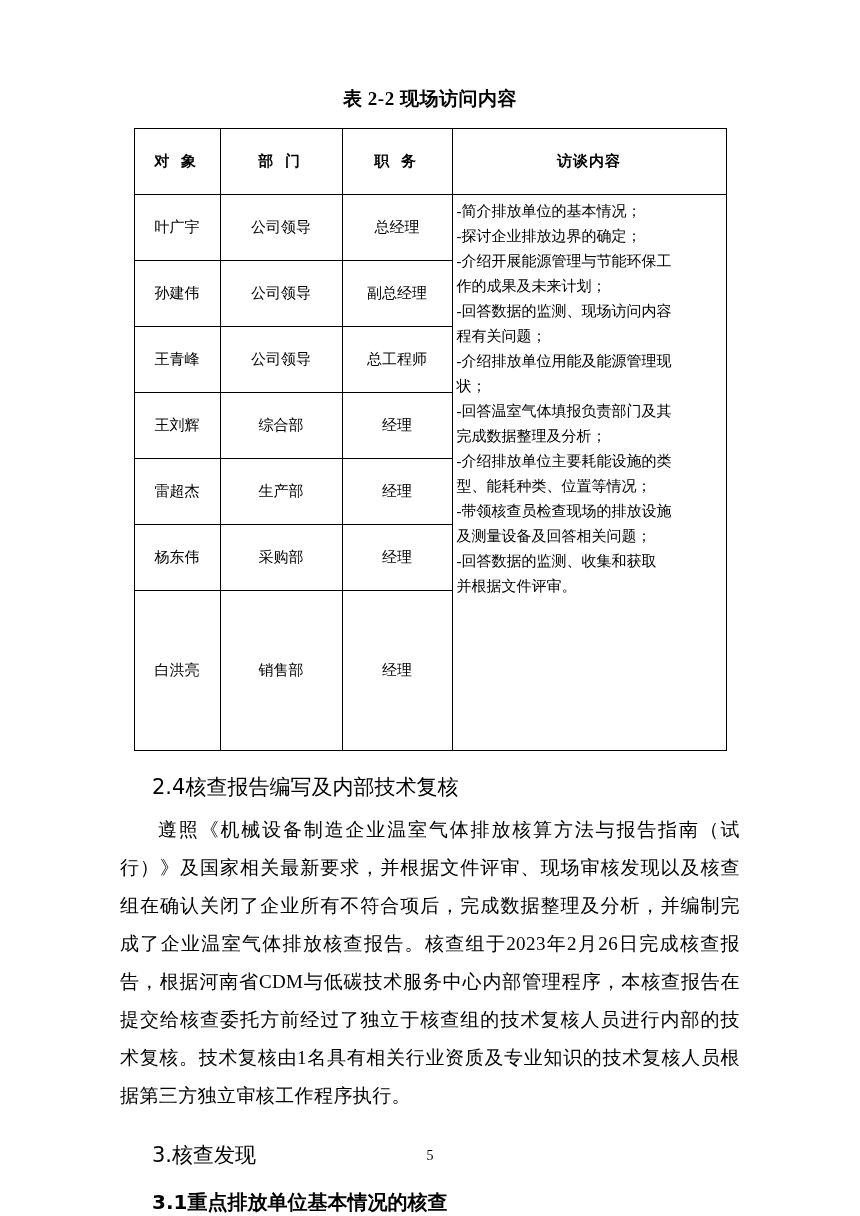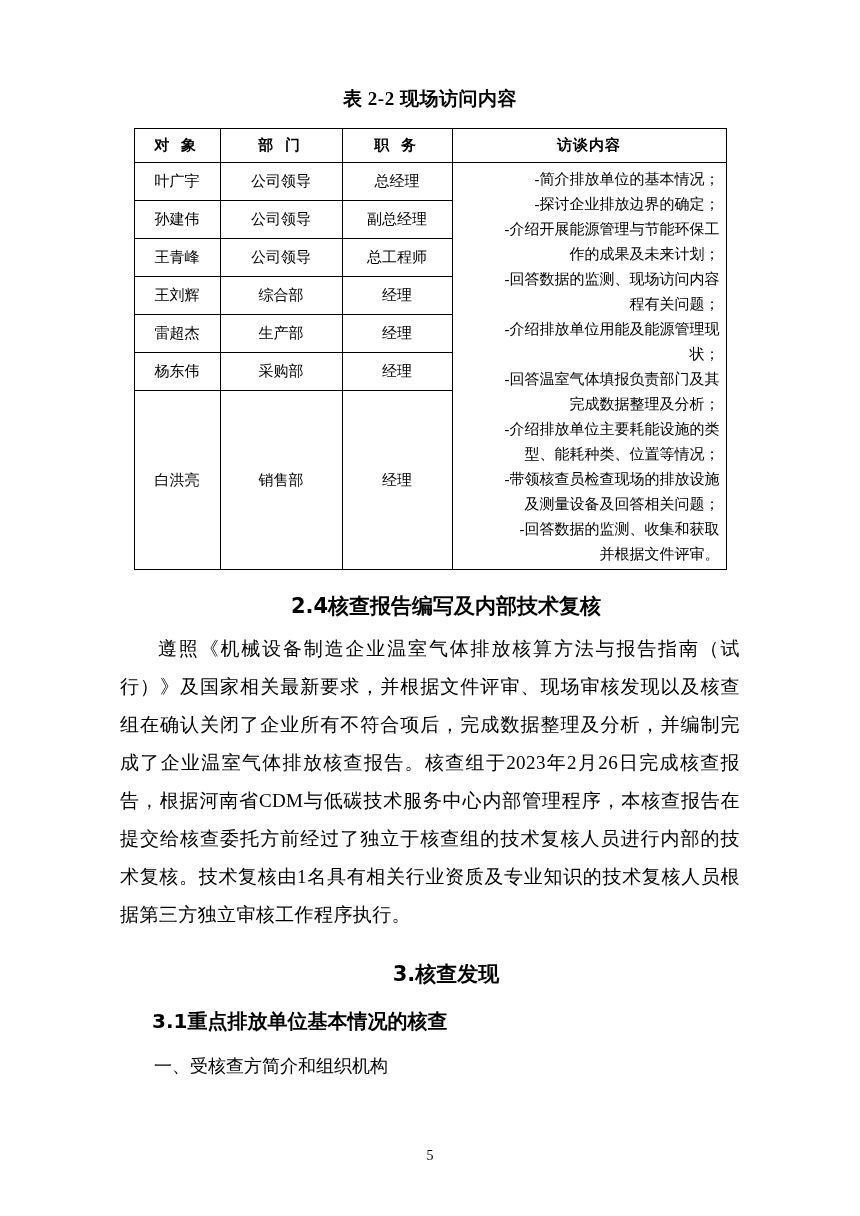--- a/index.html
+++ b/index.html
@@ -34,59 +34,58 @@
     border-collapse: collapse;
     width: 592px;
     margin: 0 auto;
     table-layout: fixed;
   }
   table.interview td, table.interview th {
     border: 1px solid #000000;
     font-size: 15px;
     font-weight: normal;
     font-family: "Liberation Serif", "DejaVu Serif", serif;
-    padding: 0;
+    padding: 16px;
     vertical-align: middle;
   }
   table.interview th {
     font-weight: bold;
     letter-spacing: 4px;
     text-align: center;
     height: 33px;
   }
   table.interview th.wide-head {
     letter-spacing: 1px;
   }
   table.interview td.c {
     text-align: center;
     height: 33px;
   }
   table.interview td.content-cell {
     vertical-align: top;
-    text-align: right;
+    text-align: left;
     padding: 4px 6px 2px 4px;
     line-height: 25px;
     font-size: 15px;
   }
   .content-cell .line {
     white-space: nowrap;
   }
   .col1 { width: 86px; }
   .col2 { width: 122px; }
   .col3 { width: 110px; }
   .col4 { width: 274px; }
 
   h2.heading {
     font-size: 21px;
-    font-weight: bold;
+    font-weight: normal;
     font-family: "DejaVu Sans", "Liberation Sans", sans-serif;
     margin: 22px 0 10px 0;
     text-indent: 32px;
     letter-spacing: 0px;
-    text-align: center;
   }
   h2.heading.tight {
     margin-top: 26px;
   }
   h3.heading-sub {
     font-size: 20px;
     font-weight: bold;
     font-family: "DejaVu Sans", "Liberation Sans", sans-serif;
     margin: 20px 0 10px 0;
     text-indent: 32px;

